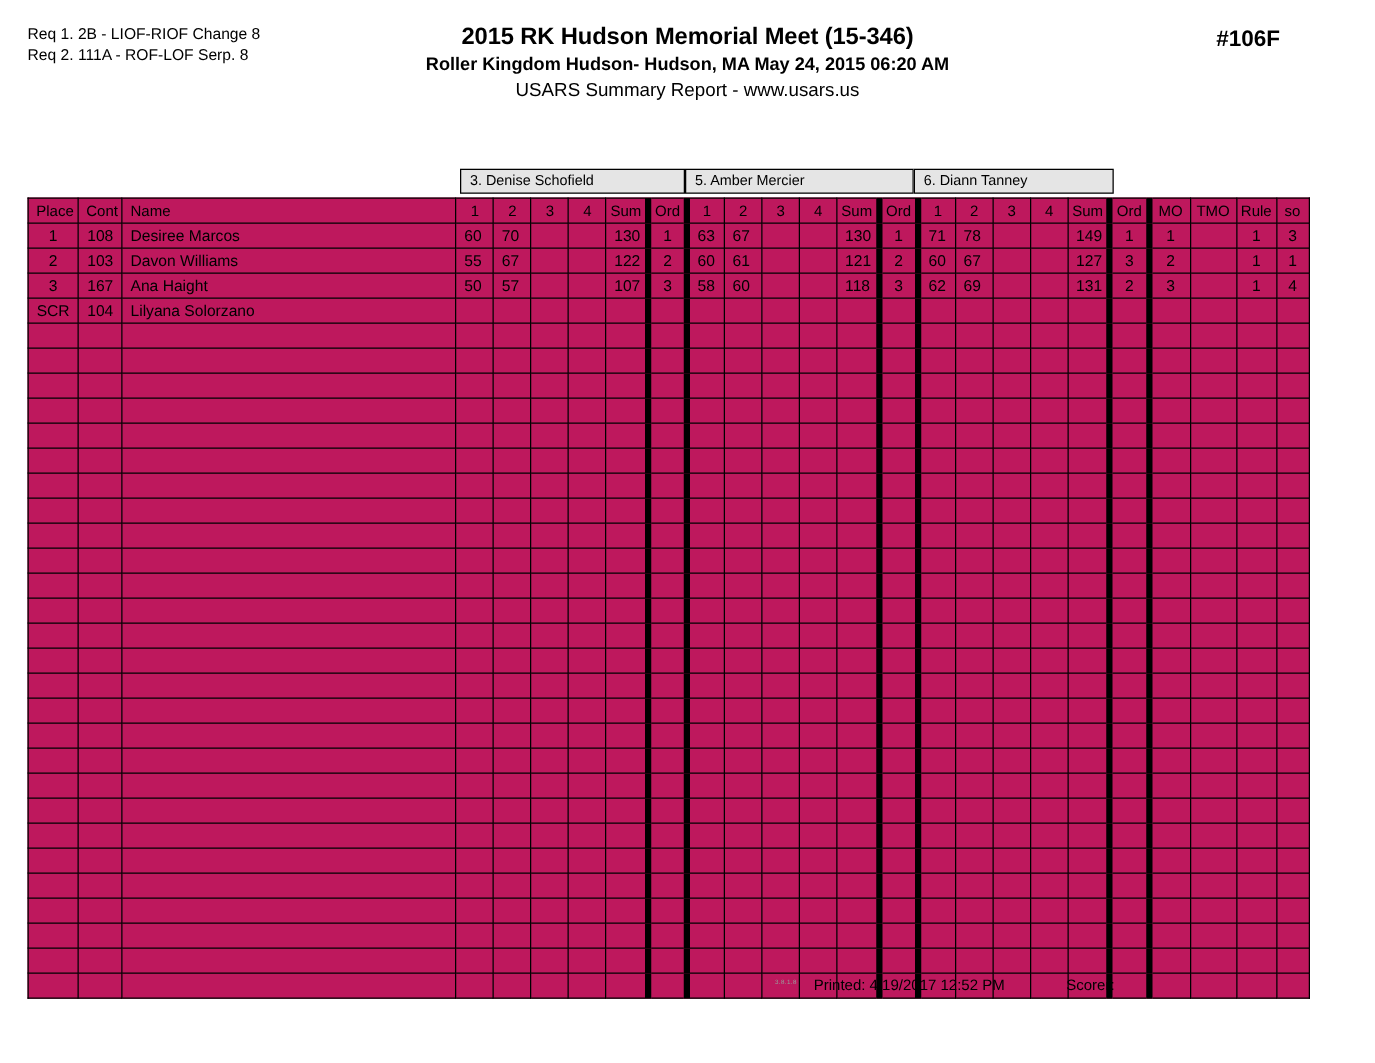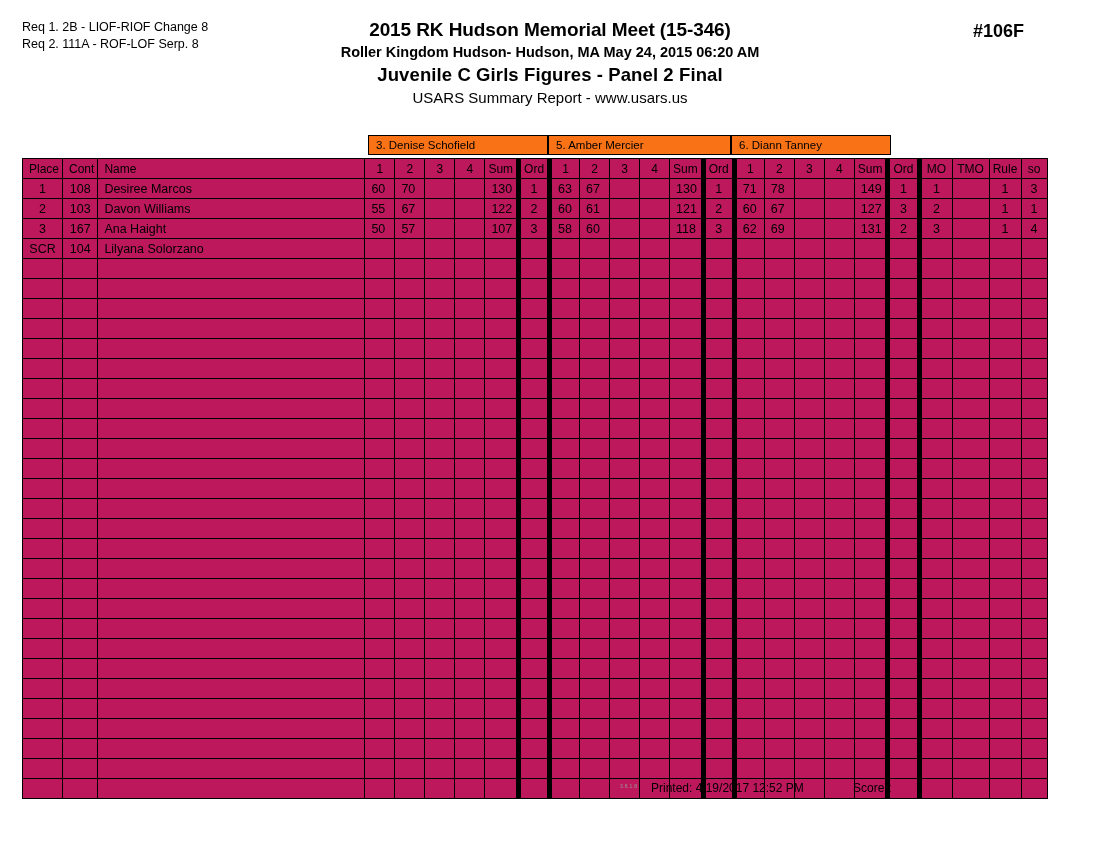--- a/index.html
+++ b/index.html
@@ -75,21 +75,21 @@
   .judge-box {
     position: absolute;
     top: 0;
     height: 20px;
     box-sizing: border-box;
     border: 1px solid #000;
     font-size: 11.5px;
     line-height: 18px;
     padding-left: 7px;
     white-space: nowrap;
-    background: #f97316;
+    background: #e5e5e5;
   }
 
   
   #score-table {
     position: absolute;
     left: 22px;
     top: 158px;
     border-collapse: collapse;
     table-layout: fixed;
     background: #be185d;
@@ -168,21 +168,20 @@
 <body>
 
 <div id="req-block">
   <div>Req  1.  2B - LIOF-RIOF Change 8</div>
   <div>Req  2.  111A - ROF-LOF Serp. 8</div>
 </div>
 
 <div id="title-block">
   <div id="meet-title">2015 RK Hudson Memorial Meet (15-346)</div>
   <div id="venue-line">Roller Kingdom Hudson- Hudson, MA  May 24, 2015  06:20 AM</div>
-  <div id="event-title">Juvenile C Girls Figures - Panel 2 Final</div>
   <div id="report-line">USARS Summary Report - www.usars.us</div>
 </div>
 
 <div id="event-number">#106F</div>
 
 <div id="judge-bar">
   <div class="judge-box" style="left:0px;width:180px;">3.  Denise Schofield</div>
   <div class="judge-box" style="left:180px;width:183px;">5.  Amber Mercier</div>
   <div class="judge-box" style="left:363px;width:160px;">6.  Diann Tanney</div>
 </div>

